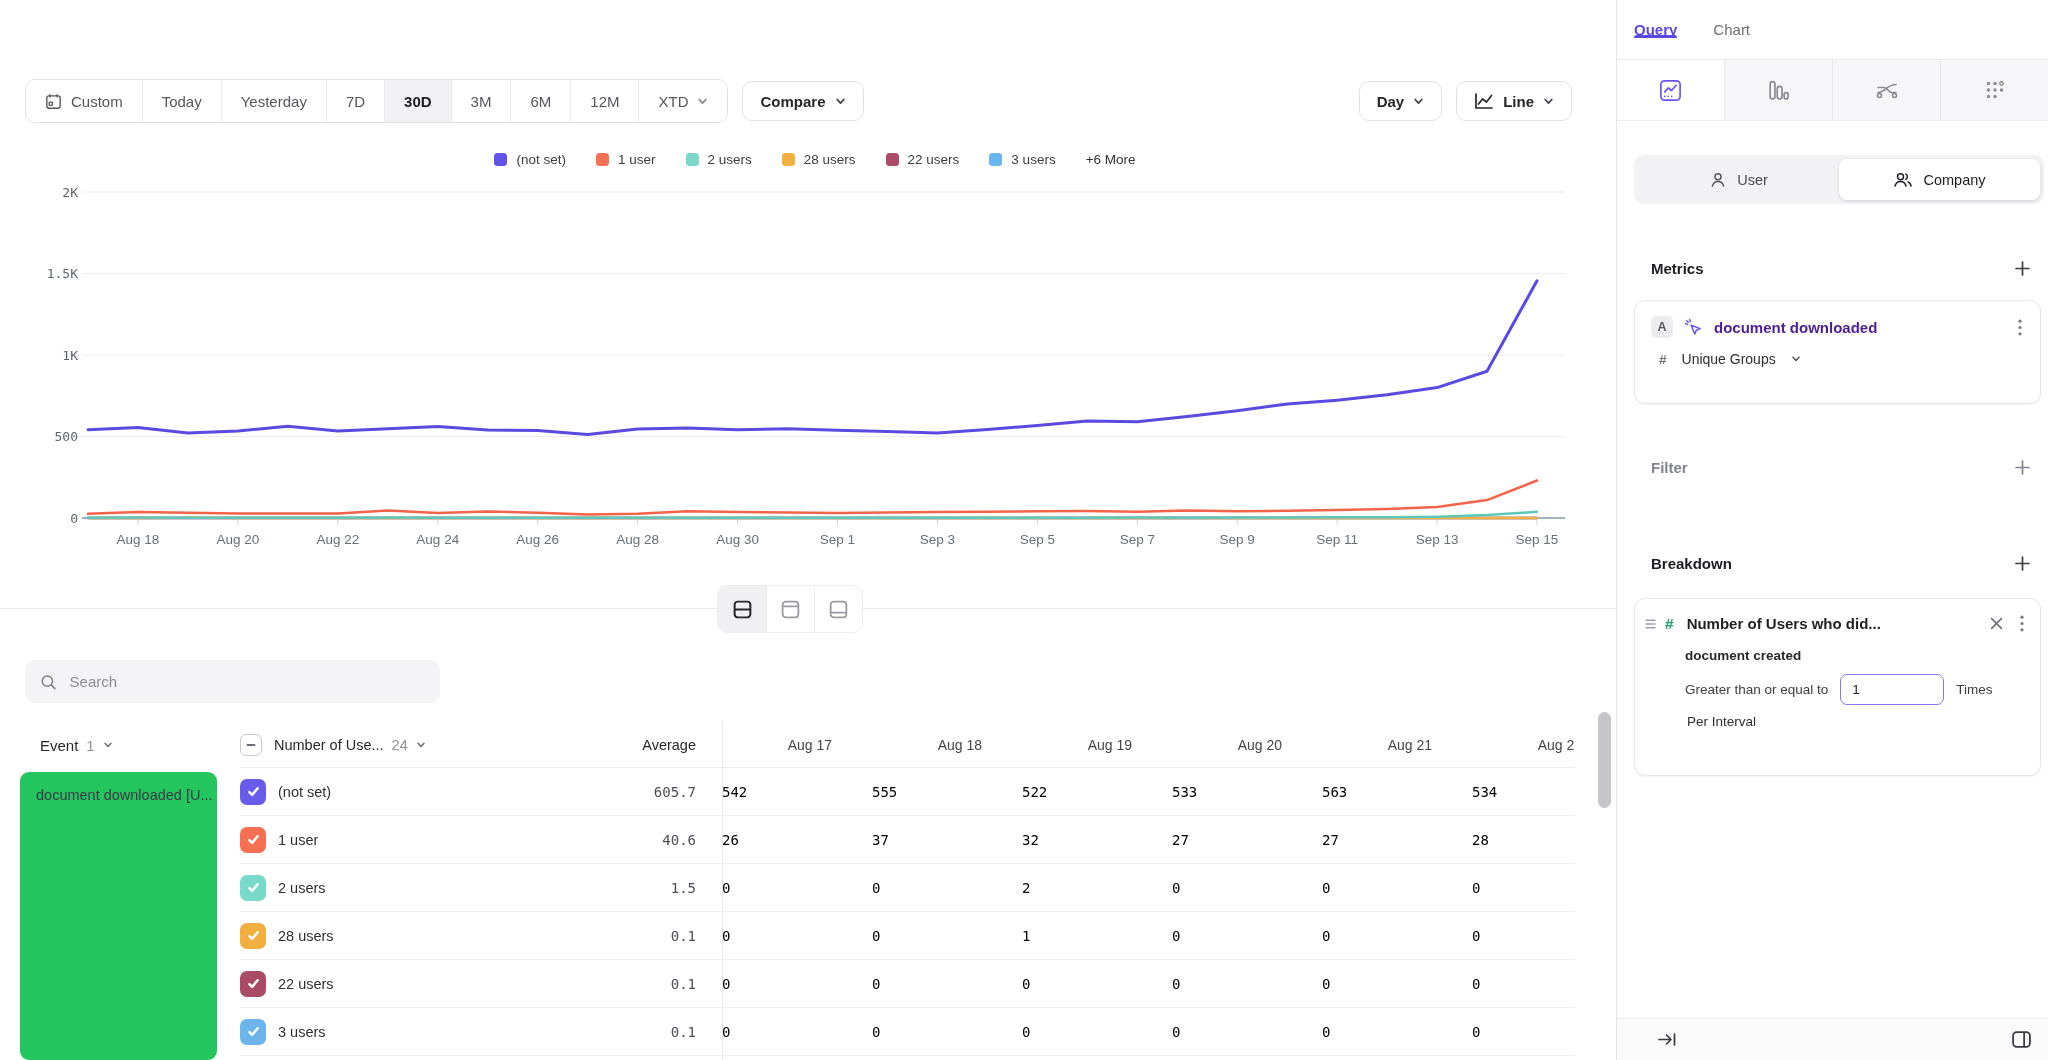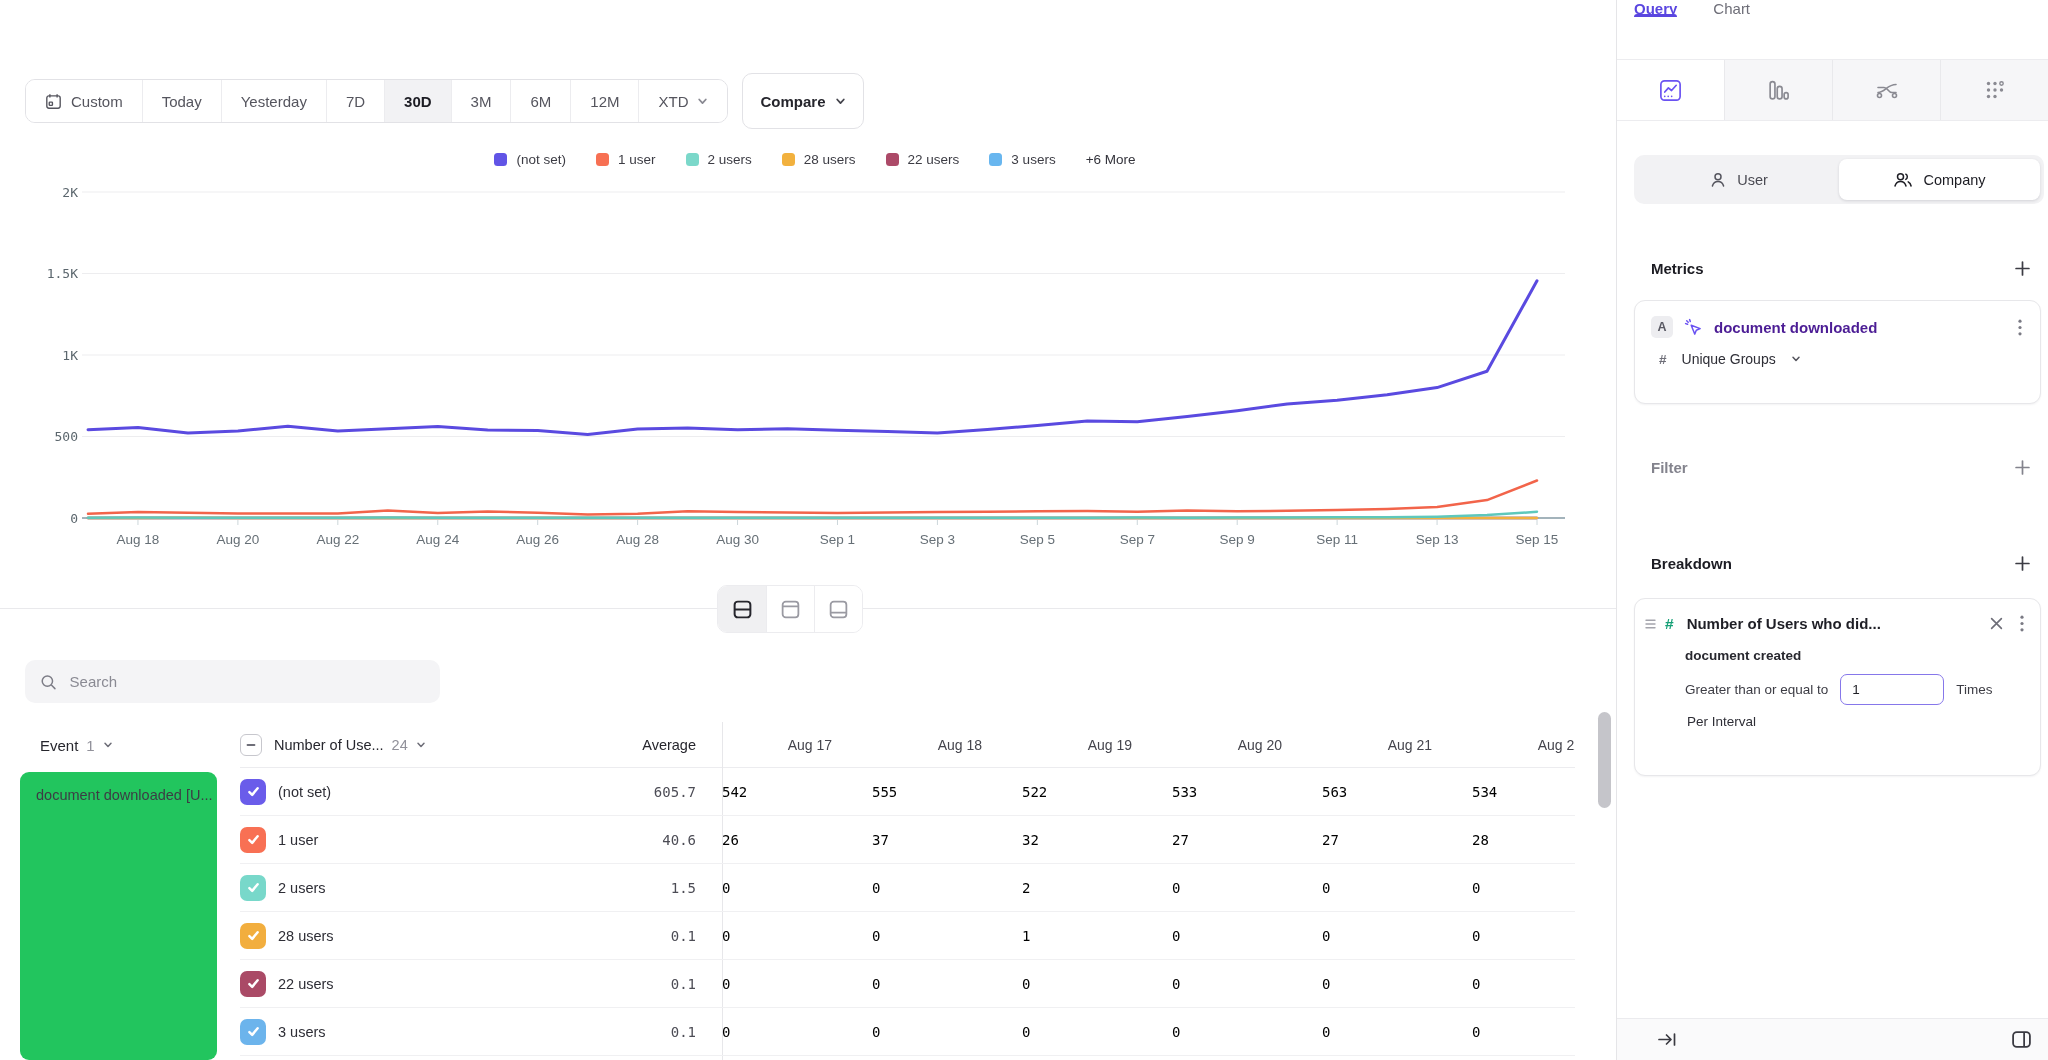--- a/index.html
+++ b/index.html
@@ -10,21 +10,21 @@
 
 .main{position:absolute;left:0;top:0;width:1616px;height:1060px;background:#fff;}
 
 
 .toolbar{position:absolute;top:79px;left:25px;right:44px;height:44px;display:flex;justify-content:space-between;align-items:center;}
 .tb-cluster{display:flex;gap:14px;align-items:center;}
 .range-group{display:flex;border:1px solid #e2e2e6;border-radius:10px;overflow:hidden;background:#fff;}
 .range-btn{display:flex;align-items:center;gap:9px;padding:0 19px;height:42px;border:none;border-right:1px solid #ececef;background:#fff;font-family:"Liberation Sans",sans-serif;font-size:15px;font-weight:500;color:#55555e;cursor:pointer;white-space:nowrap;}
 .range-btn:last-child{border-right:none;}
 .range-btn.active{background:#f2f2f4;color:#1c1c23;font-weight:700;}
-.btn{display:flex;align-items:center;gap:9px;height:56px;padding:0 17px;border:1px solid #e2e2e6;border-radius:10px;background:#fff;font-family:"Liberation Sans",sans-serif;font-size:15px;font-weight:600;color:#25252c;cursor:pointer;}
+.btn{display:flex;align-items:center;gap:9px;height:40px;padding:0 17px;border:1px solid #e2e2e6;border-radius:10px;background:#fff;font-family:"Liberation Sans",sans-serif;font-size:15px;font-weight:600;color:#25252c;cursor:pointer;}
 
 
 .legend{position:absolute;top:152px;left:20px;width:1590px;display:flex;justify-content:center;align-items:center;gap:30px;font-size:13.5px;color:#3c3c44;}
 .legend-item{display:flex;align-items:center;gap:9px;cursor:pointer;}
 .swatch{width:13px;height:13px;border-radius:3.5px;display:inline-block;}
 .legend-more{color:#33333b;font-weight:500;cursor:pointer;}
 
 
 .chart-svg{position:absolute;top:170px;left:20px;}
 
@@ -57,21 +57,21 @@
 .trow-left{width:482px;display:flex;align-items:center;gap:12px;}
 .cbox{width:26px;height:26px;border-radius:7px;display:flex;align-items:center;justify-content:center;flex:none;cursor:pointer;}
 .trow-label{flex:1;font-size:14.5px;color:#2e2e36;}
 .trow-avg{width:130px;text-align:right;padding-right:26px;font-size:14px;color:#4c4c55;}
 .trow-dates{width:853px;display:flex;overflow:hidden;}
 .cell{flex:0 0 150px;text-align:left;padding-right:40px;font-size:14px;color:#000000;}
 .vscroll{position:absolute;left:1598px;top:712px;width:13px;height:96px;border-radius:7px;background:#c5c5ca;cursor:pointer;}
 
 
 .panel{position:absolute;left:1616px;top:0;width:432px;height:1060px;border-left:1px solid #e5e5e8;background:#fff;}
-.panel-tabs{height:60px;display:flex;align-items:flex-start;gap:36px;padding:0 17px;border-bottom:1px solid #ececef;}
+.panel-tabs{height:60px;display:flex;align-items:center;gap:36px;padding:0 17px;border-bottom:1px solid #ececef;}
 .ptab{font-size:15px;font-weight:700;color:#5a46e0;position:relative;display:flex;align-items:center;cursor:pointer;}
 .ptab.active::after{content:"";position:absolute;left:0;right:0;bottom:0;height:3px;border-radius:3px 3px 0 0;background:#5a46e0;}
 .ptab.inactive{color:#6e6e78;font-weight:500;}
 .chart-types{display:flex;height:61px;border-bottom:1px solid #ececef;}
 .ct{flex:1;display:flex;align-items:center;justify-content:center;background:#f6f6f8;border-left:1px solid #e9e9ec;cursor:pointer;}
 .ct:first-child{border-left:none;}
 .ct.active{background:#fff;}
 .scope{position:absolute;top:155px;left:17px;right:4px;height:49px;background:#f2f2f4;border-radius:10px;display:flex;padding:4px;}
 .scope-opt{flex:1;display:flex;align-items:center;justify-content:center;gap:10px;font-size:14.5px;color:#4a4a52;border-radius:8px;cursor:pointer;}
 .scope-opt.active{background:#fff;box-shadow:0 1px 3px rgba(20,20,40,.14);color:#1c1c23;font-weight:500;}
@@ -136,20 +136,38 @@
           </button>
           <button class="range-btn">
             <span>XTD</span>
             <svg width="11" height="11" viewBox="0 0 10 10" fill="none" stroke="#8a8a93" stroke-width="1.6" stroke-linecap="round" stroke-linejoin="round">
               <path d="M2 3.2l3 3.3 3-3.3"></path>
             </svg>
           </button>
         </div>
       <button class="btn">
         <span>Compare</span>
+        <svg width="11" height="11" viewBox="0 0 10 10" fill="none" stroke="#44444c" stroke-width="1.6" stroke-linecap="round" stroke-linejoin="round">
+            <path d="M2 3.2l3 3.3 3-3.3"></path>
+          </svg>
+      </button>
+    </div>
+    <div class="tb-cluster">
+      <button class="btn">
+        <span>Day</span>
+        <svg width="11" height="11" viewBox="0 0 10 10" fill="none" stroke="#44444c" stroke-width="1.6" stroke-linecap="round" stroke-linejoin="round">
+            <path d="M2 3.2l3 3.3 3-3.3"></path>
+          </svg>
+      </button>
+      <button class="btn">
+        <svg width="20" height="18" viewBox="0 0 20 18" fill="none" stroke="#25252c" stroke-width="1.7" stroke-linecap="round" stroke-linejoin="round">
+            <path d="M2 2v14h16"></path>
+            <path d="M4.5 12l4-5 4 3 5-6.5"></path>
+          </svg>
+        <span>Line</span>
         <svg width="11" height="11" viewBox="0 0 10 10" fill="none" stroke="#44444c" stroke-width="1.6" stroke-linecap="round" stroke-linejoin="round">
             <path d="M2 3.2l3 3.3 3-3.3"></path>
           </svg>
       </button>
     </div>
   </div>
 
   <div class="legend">
       <div class="legend-item">
         <span class="swatch" style="background:#6154e6"></span>

